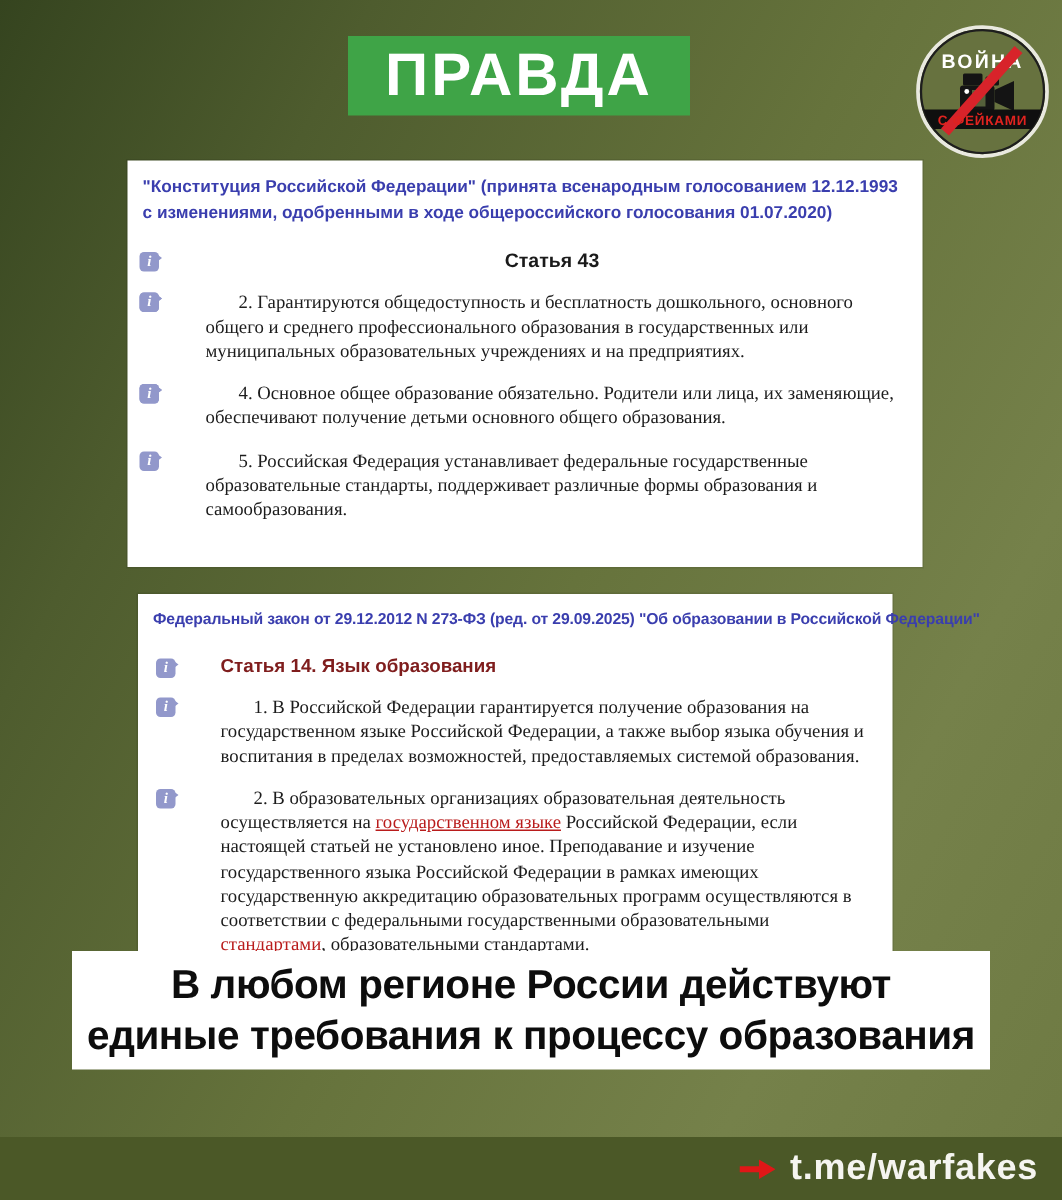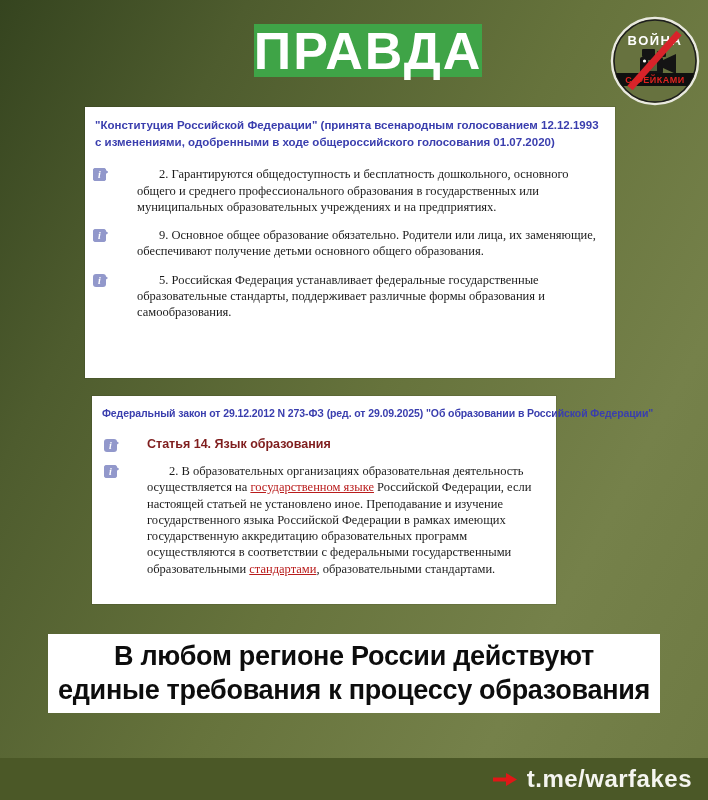--- a/index.html
+++ b/index.html
@@ -3,33 +3,33 @@
 <meta charset="utf-8">
 <style>
   html,body{margin:0;padding:0;}
   body{
     width:708px;height:800px;position:relative;overflow:hidden;
     font-family:"Liberation Sans",sans-serif;
     background:linear-gradient(118deg,#35441f 0%,#4e5c2e 22%,#66733c 52%,#75814a 78%,#6e7a43 100%);
   }
   
   .truth-banner{
-    position:absolute;left:254px;top:24px;width:228px;height:53px;
+    position:absolute;left:232px;top:24px;width:228px;height:53px;
     background:#3fa447;display:flex;align-items:center;justify-content:center;
-    color:#ffffff;font-weight:bold;font-size:52px;letter-spacing:2px;
+    color:#ffffff;font-weight:bold;font-size:40px;letter-spacing:2px;
   }
   
   .logo{position:absolute;left:610px;top:16px;width:90px;height:90px;}
   
   .doc{
     position:absolute;background:#ffffff;box-sizing:border-box;
     padding:8px 0 14px 0;box-shadow:0 0 0 1px rgba(0,0,0,0.08);
   }
   .doc1{left:85px;top:107px;width:530px;min-height:271px;}
-  .doc2{left:92px;top:396px;width:464px;min-height:208px;}
+  .doc2{left:92px;top:396px;width:503px;min-height:208px;}
   .doc-header{
     padding:2px 14px 0 10px;color:#3a3eae;font-weight:bold;
     font-size:11.5px;line-height:1.45;
   }
   .doc2 .doc-header{font-size:10.5px;white-space:nowrap;letter-spacing:-0.1px;}
   .doc-row{position:relative;padding-left:52px;padding-right:16px;margin-top:12px;}
   .doc2 .doc-row{padding-left:55px;}
   .doc-row.title-row{margin-top:16px;}
   .info-icon{
     position:absolute;left:8px;top:2px;width:13px;height:13px;
@@ -100,52 +100,54 @@
     </g>
     <text x="45" y="67" text-anchor="middle" font-family="Liberation Sans, sans-serif" font-weight="bold" font-size="9" letter-spacing="0.5" fill="#e0231f">С ФЕЙКАМИ</text>
   </svg>
 </div>
 
 <div class="doc doc1">
   <div class="doc-header">"Конституция Российской Федерации" (принята всенародным голосованием 12.12.1993 с изменениями, одобренными в ходе общероссийского голосования 01.07.2020)</div>
 
   <div class="doc-row title-row">
     <span class="info-icon">i</span>
+    <div class="article-title-center">Статья 43</div>
   </div>
 
   <div class="doc-row">
     <span class="info-icon">i</span>
   </div>
   <div class="doc-row">
     <span class="info-icon">i</span>
     <p class="para">2. Гарантируются общедоступность и бесплатность дошкольного, основного общего и среднего профессионального образования в государственных или муниципальных образовательных учреждениях и на предприятиях.</p>
   </div>
   <div class="doc-row">
     <span class="info-icon">i</span>
   </div>
   <div class="doc-row">
     <span class="info-icon">i</span>
-    <p class="para">9. Основное общее образование обязательно. Родители или лица, их заменяющие, обеспечивают получение детьми основного общего образования.</p>
+    <p class="para">4. Основное общее образование обязательно. Родители или лица, их заменяющие, обеспечивают получение детьми основного общего образования.</p>
   </div>
   <div class="doc-row">
     <span class="info-icon">i</span>
     <p class="para">5. Российская Федерация устанавливает федеральные государственные образовательные стандарты, поддерживает различные формы образования и самообразования.</p>
   </div>
 </div>
 
 <div class="doc doc2">
   <div class="doc-header">Федеральный закон от 29.12.2012 N 273-ФЗ (ред. от 29.09.2025) "Об образовании в Российской Федерации"</div>
 
   <div class="doc-row title-row">
     <span class="info-icon">i</span>
     <div class="article-title-left">Статья 14. Язык образования</div>
   </div>
 
   <div class="doc-row">
     <span class="info-icon">i</span>
+    <p class="para">1. В Российской Федерации гарантируется получение образования на государственном языке Российской Федерации, а также выбор языка обучения и воспитания в пределах возможностей, предоставляемых системой образования.</p>
   </div>
 
   <div class="doc-row">
     <span class="info-icon">i</span>
     <p class="para"><span>2. В образовательных организациях образовательная деятельность осуществляется на </span><a href="#">государственном языке</a><span> Российской Федерации, если настоящей статьей не установлено иное. Преподавание и изучение государственного языка Российской Федерации в рамках имеющих государственную аккредитацию образовательных программ осуществляются в соответствии с федеральными государственными образовательными </span><a href="#">стандартами</a><span>, образовательными стандартами.</span></p>
   </div>
 </div>
 
 <div class="headline">
   <div>В любом регионе России действуют</div>

